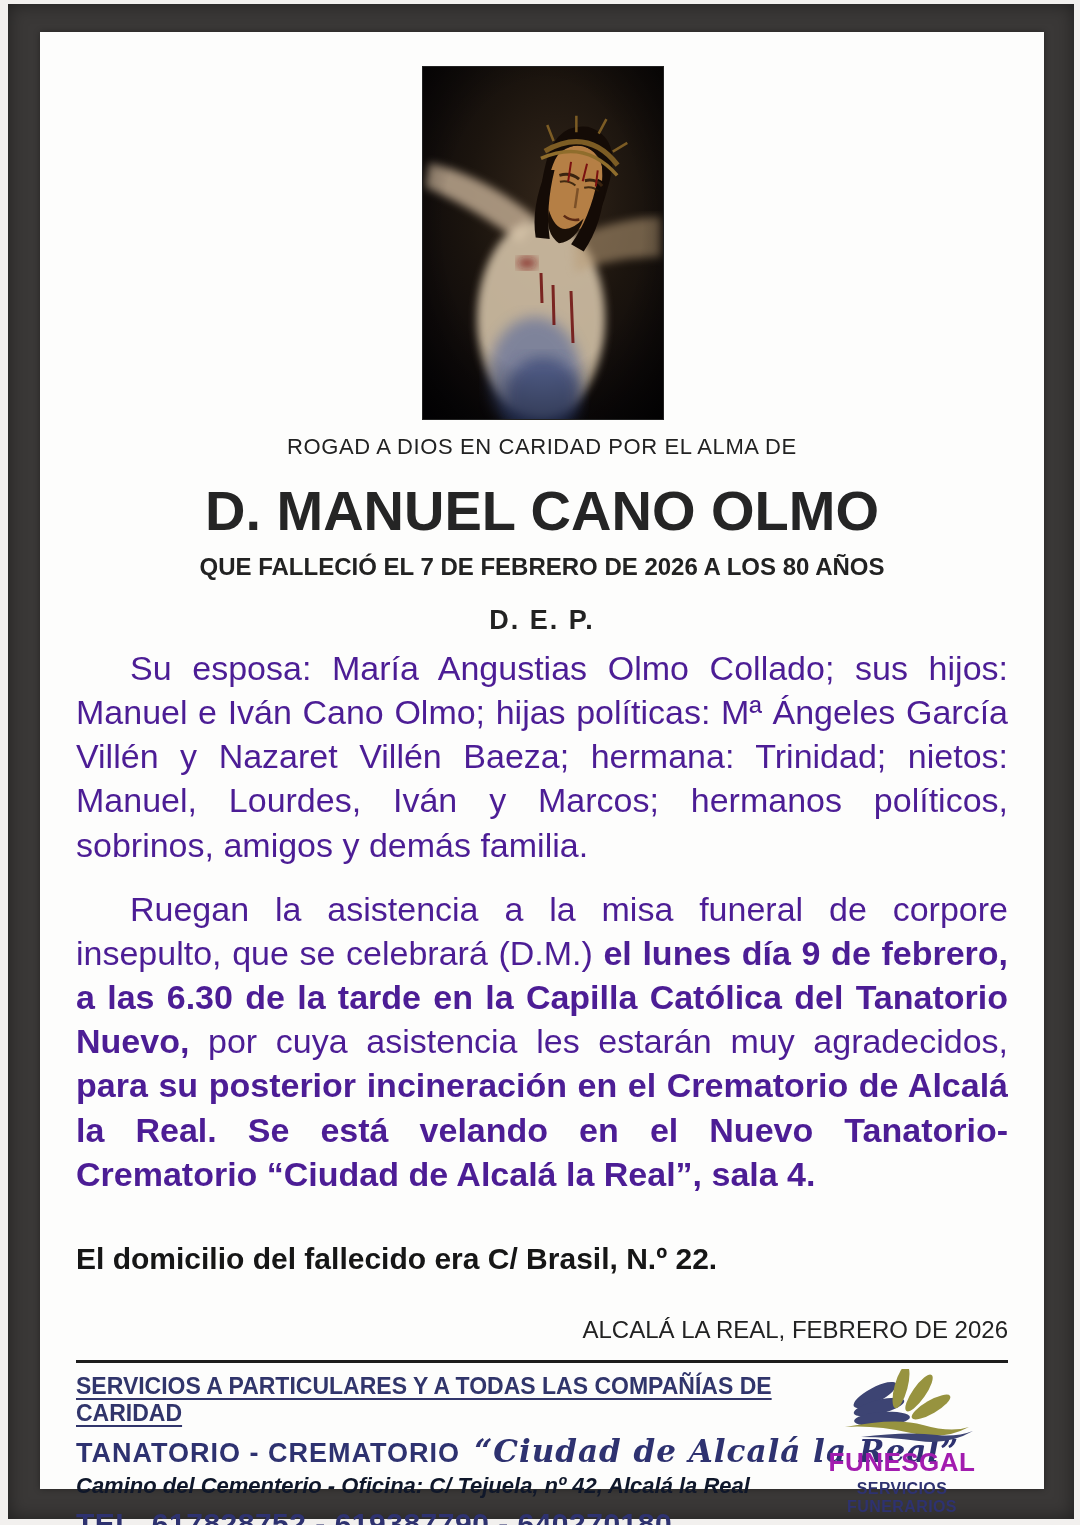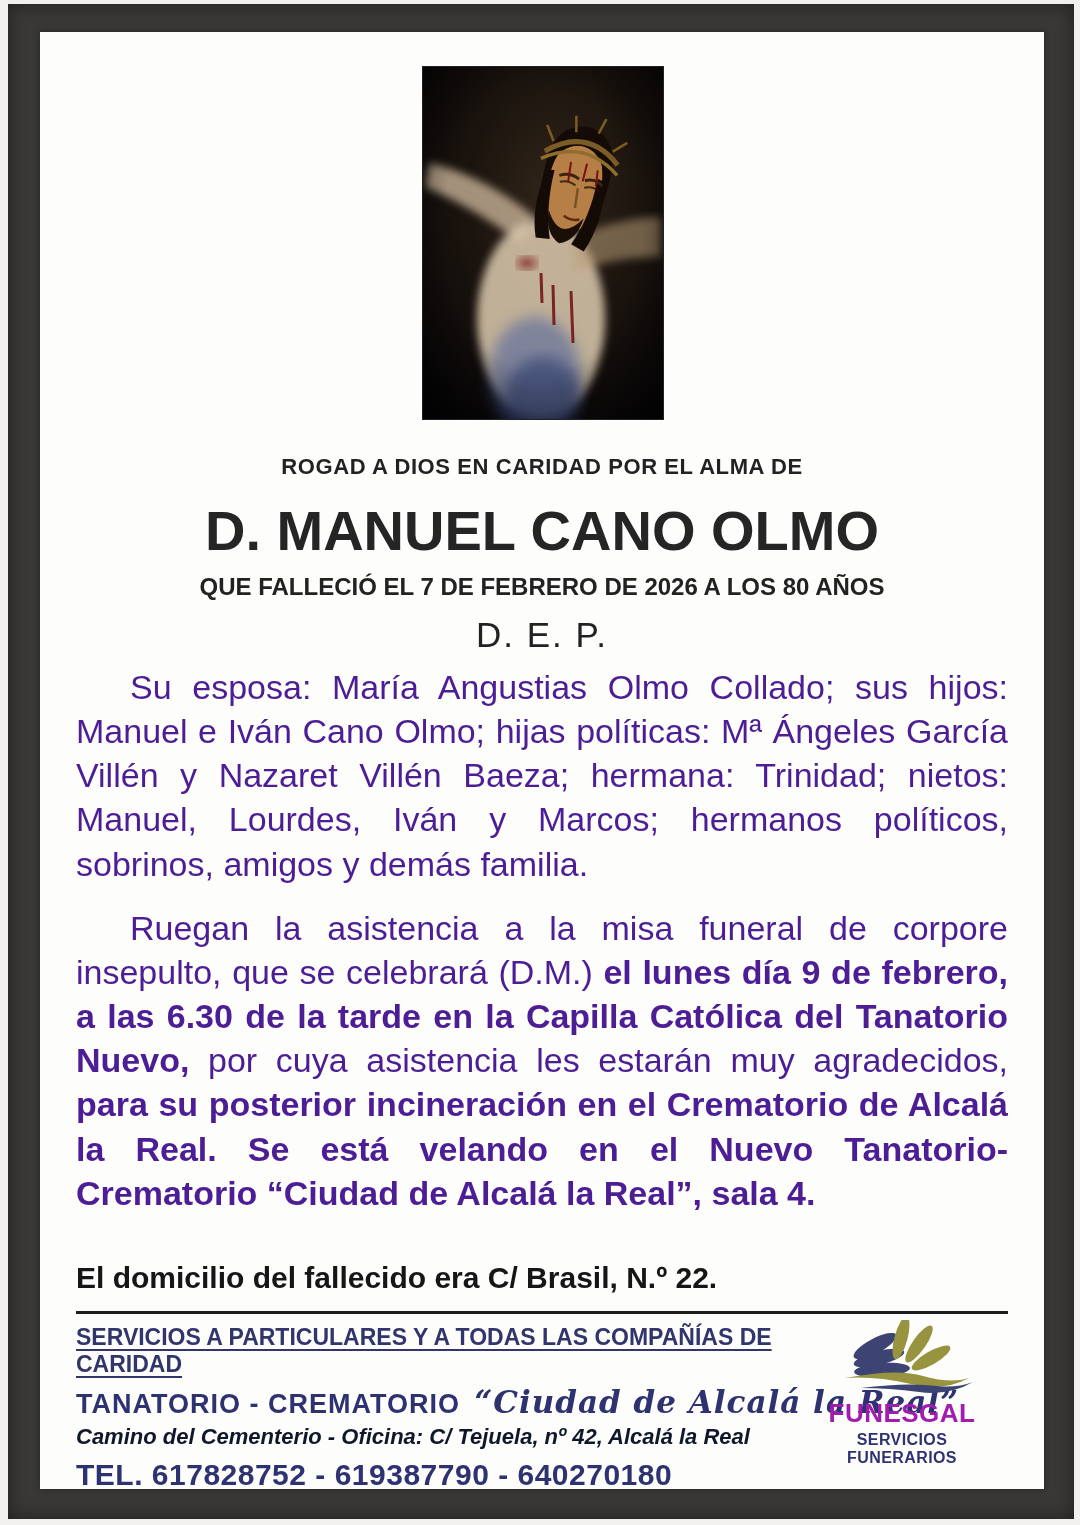--- a/index.html
+++ b/index.html
@@ -18,35 +18,35 @@
     position:absolute;left:32px;top:28px;right:30px;bottom:30px;
     background:#fdfdfc;
     box-shadow:0 0 6px rgba(0,0,0,.35);
     padding:34px 36px 0 36px;
     box-sizing:border-box;
     color:#1b1b1b;
   }
   .christ-wrap{width:240px;margin:0 auto;}
   .christ-img{display:block;width:240px;height:352px;border:1px solid #222;}
   .invocation{
-    text-align:center;margin-top:34px;
-    font-size:22px;font-weight:700;letter-spacing:.6px;color:#222;
+    text-align:center;margin-top:14px;
+    font-size:22px;font-weight:400;letter-spacing:.6px;color:#222;
   }
   .deceased-name{
     text-align:center;margin-top:22px;
     font-size:56px;font-weight:700;letter-spacing:0px;color:#252525;
     line-height:1.05;
   }
   .death-notice{
     text-align:center;margin-top:12px;
     font-size:24px;font-weight:700;color:#222;
   }
   .dep{
-    text-align:center;margin-top:14px;
-    font-size:35px;font-weight:400;letter-spacing:2px;color:#222;
+    text-align:center;margin-top:24px;
+    font-size:27px;font-weight:700;letter-spacing:2px;color:#222;
   }
   .body-par{
     font-size:34px;line-height:1.3;color:#4c1d95;
     text-align:justify;
     margin:10px 0 0 0;
   }
   .body-par.indent{text-indent:54px;}
   .body-par.second{margin-top:20px;}
   .domicile{
     margin-top:46px;
@@ -168,20 +168,21 @@
     <div class="death-notice">QUE FALLECIÓ EL 7 DE FEBRERO DE 2026 A LOS 80 AÑOS</div>
 
     <div class="dep">D. E. P.</div>
 
     <p class="body-par indent">Su esposa: María Angustias Olmo Collado; sus hijos: Manuel e Iván Cano Olmo; hijas políticas: Mª Ángeles García Villén y Nazaret Villén Baeza; hermana: Trinidad; nietos: Manuel, Lourdes, Iván y Marcos; hermanos políticos, sobrinos, amigos y demás familia.</p>
 
     <p class="body-par indent second"><span>Ruegan la asistencia a la misa funeral de corpore insepulto, que se celebrará (D.M.) </span><span style="font-weight: 700;">el lunes día 9 de febrero, a las 6.30 de la tarde en la Capilla Católica del Tanatorio Nuevo,</span><span> por cuya asistencia les estarán muy agradecidos, </span><span style="font-weight: 700;">para su posterior incineración en el Crematorio de Alcalá la Real. Se está velando en el Nuevo Tanatorio-Crematorio “Ciudad de Alcalá la Real”, sala 4.</span></p>
 
     <div class="domicile">El domicilio del fallecido era C/ Brasil, N.º 22.</div>
 
+    <div class="place-date">ALCALÁ LA REAL, FEBRERO DE 2026</div>
 
     <div class="rule"></div>
 
     <div class="footer">
       <div class="footer-left">
         <div class="services-line">SERVICIOS A PARTICULARES Y A TODAS LAS COMPAÑÍAS DE CARIDAD</div>
         <div class="facility-line">
           <span class="facility-type">TANATORIO - CREMATORIO</span>
           <span class="facility-name">“Ciudad de Alcalá la Real”</span>
         </div>

